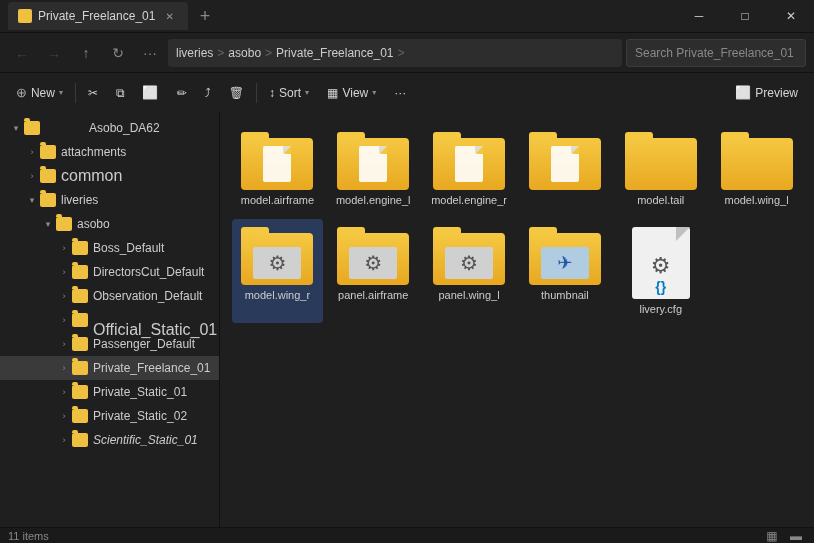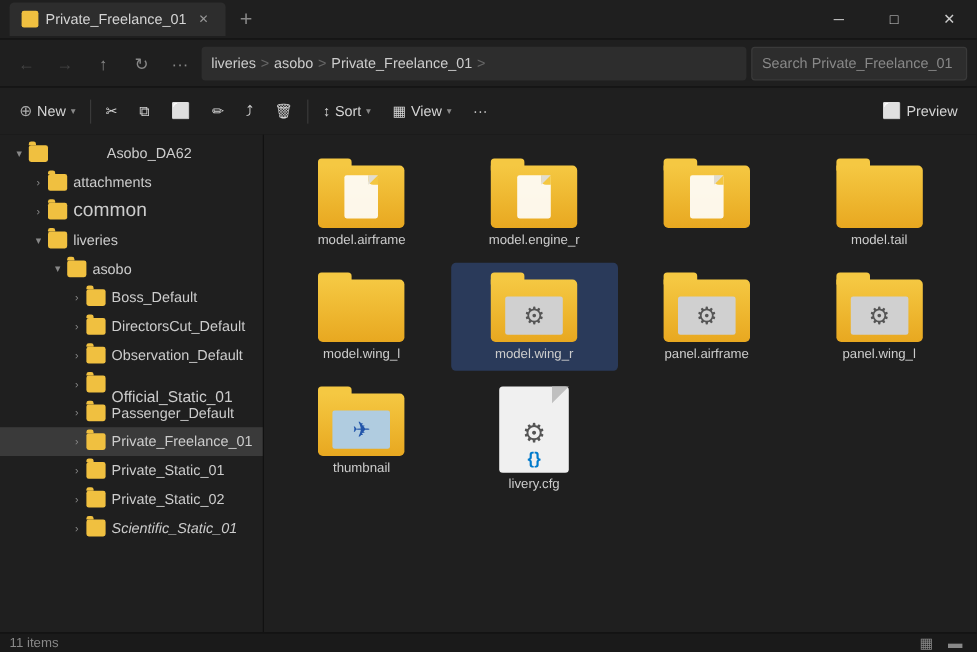--- a/index.html
+++ b/index.html
@@ -227,21 +227,21 @@
     .indent-3 { padding-left: 40px; }
     .indent-4 { padding-left: 56px; }
 
     
     .file-area {
       flex: 1;
       background: #1f1f1f;
       overflow-y: auto;
       padding: 12px;
       display: grid;
-      grid-template-columns: repeat(4, 1fr);
+      grid-template-columns: repeat(6, 1fr);
       gap: 5px;
       align-content: start;
     }
     .file-area::-webkit-scrollbar { width: 8px; }
     .file-area::-webkit-scrollbar-track { background: #1a1a1a; }
     .file-area::-webkit-scrollbar-thumb { background: #3a3a3a; border-radius: 4px; }
 
     .file-item {
       display: flex;
       flex-direction: column;
@@ -519,21 +519,21 @@
         <span style="font-size: 12px;">DirectorsCut_Default</span>
       </div>
       <div class="tree-item indent-4">
         <span class="chevron">›</span>
         <span class="folder-icon"></span>
         <span style="font-size: 12px;">Observation_Default</span>
       </div>
       <div class="tree-item indent-4">
         <span class="chevron">›</span>
         <span class="folder-icon"></span>
-        <span style="font-size: 13px; margin-top: 20px;">Official_Static_01</span>
+        <span style="font-size: 16px; margin-top: 20px;">Official_Static_01</span>
       </div>
       <div class="tree-item indent-4">
         <span class="chevron">›</span>
         <span class="folder-icon"></span>
         <span style="font-size: 12px;">Passenger_Default</span>
       </div>
       <div class="tree-item indent-4 selected">
         <span class="chevron">›</span>
         <span class="folder-icon"></span>
         <span style="font-size: 12px;">Private_Freelance_01</span>
@@ -560,20 +560,31 @@
   <div class="file-item">
         <div class="folder-large">
           <div class="folder-tab"></div>
           <div class="folder-body">
             <div class="folder-page">
               <div class="folder-page-folded"></div>
             </div>
           </div>
         </div>
         <div class="file-name">model.airframe</div>
+      </div>
+      <div class="file-item">
+        <div class="folder-large">
+          <div class="folder-tab"></div>
+          <div class="folder-body">
+            <div class="folder-page">
+              <div class="folder-page-folded"></div>
+            </div>
+          </div>
+        </div>
+        <div class="file-name">model.engine_l</div>
       </div>
       <div class="file-item">
         <div class="folder-large">
           <div class="folder-tab"></div>
           <div class="folder-body">
             <div class="folder-page">
               <div class="folder-page-folded"></div>
             </div>
           </div>
         </div>

